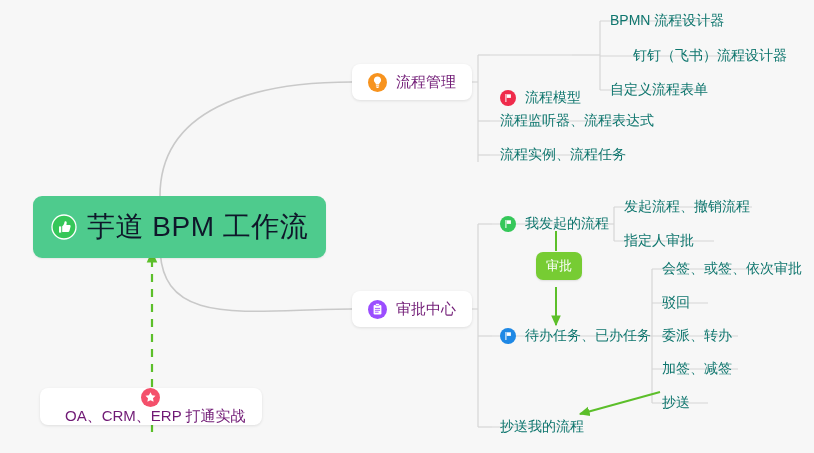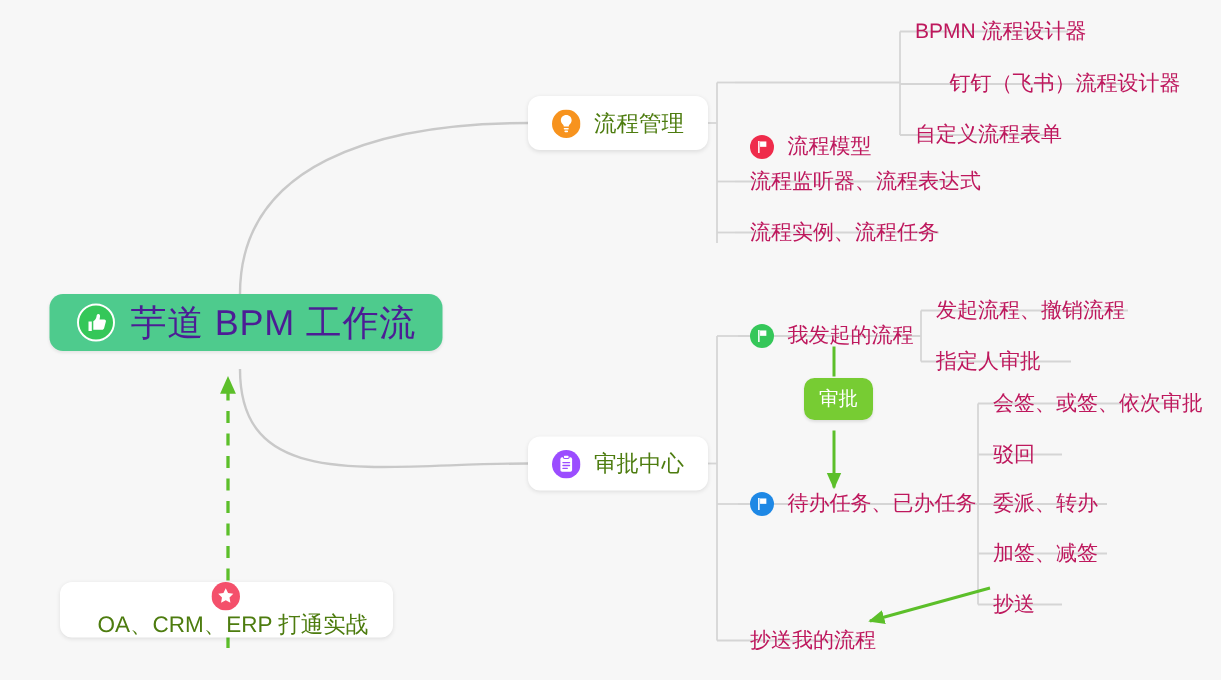--- a/index.html
+++ b/index.html
@@ -29,45 +29,45 @@
     position: absolute;
     box-sizing: border-box;
     white-space: nowrap;
     display: flex;
     align-items: center;
   }
   
   .root {
     background: #4ecb8d;
     border-radius: 9px;
-    color: #4c1d95;
-    font-size: 24px;
+    color: #0f172a;
+    font-size: 28px;
     padding: 0 18px;
-    height: 38px;
+    height: 62px;
     left: 33px;
     top: 196px;
     box-shadow: 0 1px 2px rgba(0,0,0,0.07);
   }
   .root .label { margin-left: 10px; letter-spacing: 0.5px; }
   
   .card {
     background: #ffffff;
     border-radius: 8px;
     height: 36px;
     padding: 0 16px;
     font-size: 15px;
-    color: #4d7c0f;
+    color: #701a75;
     box-shadow: 0 1px 3px rgba(0,0,0,0.10);
     justify-content: center;
   }
   .card .label { margin-left: 9px; }
   
   .leaf {
     font-size: 14px;
-    color: #be185d;
+    color: #0f766e;
     height: 30px;
     padding: 0 6px 0 8px;
     align-items: center;
   }
   .leaf .label { margin-left: 0; }
   .leaf.with-icon .label { margin-left: 9px; }
   
   .icon {
     display: inline-block;
     flex: 0 0 auto;

